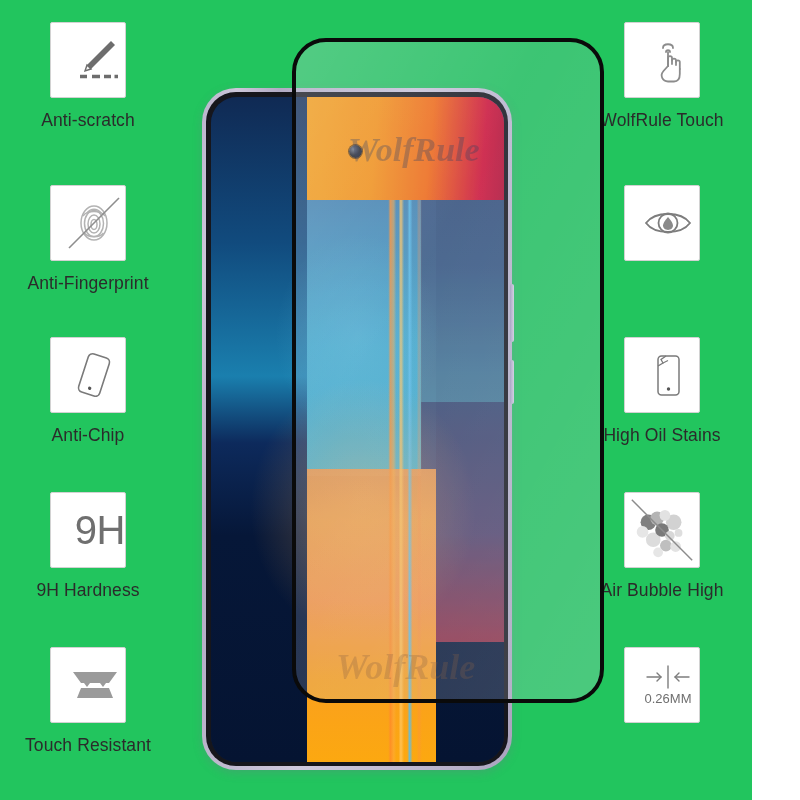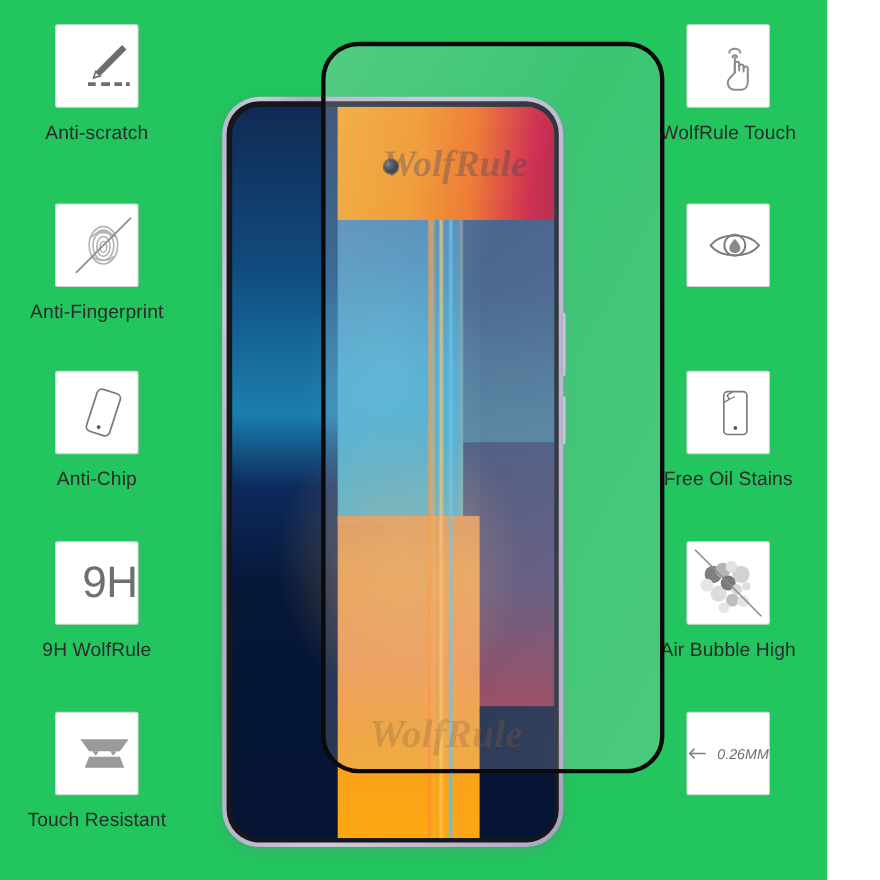--- a/index.html
+++ b/index.html
@@ -321,21 +321,21 @@
           </g>
         </svg>
       </div>
       <div class="feature-label">Anti-Chip</div>
     </div>
 
     <div class="feature" style="top:492px;">
       <div class="icon-box">
         <span style="font-size:40px;color:#6f6f6f;font-family:'Liberation Sans',sans-serif;letter-spacing:-0.5px;">9H</span>
       </div>
-      <div class="feature-label">9H WolfRule</div>
+      <div class="feature-label">9H Hardness</div>
     </div>
 
     <div class="feature" style="top:647px;">
       <div class="icon-box">
         <svg width="60" height="60" viewBox="0 0 60 60">
           <polygon points="16,28 44,28 52,17 8,17" fill="#9a9a9a"></polygon>
           <polygon points="12,43 48,43 44,33 16,33" fill="#9a9a9a"></polygon>
           <polygon points="19,28 25,28 22,32" fill="#9a9a9a"></polygon>
           <polygon points="35,28 41,28 38,32" fill="#9a9a9a"></polygon>
         </svg>
@@ -376,21 +376,21 @@
 
     <div class="feature" style="top:337px;">
       <div class="icon-box">
         <svg width="62" height="62" viewBox="0 0 62 62">
           <rect x="21" y="12" width="21" height="39" rx="3.5" fill="#ffffff" stroke="#7a7a7a" stroke-width="1.5"></rect>
           <path d="M21 22 L26 19 L24 15.5 L29 12" fill="none" stroke="#7a7a7a" stroke-width="1.3"></path>
           <path d="M26 19 L31 16.5" fill="none" stroke="#7a7a7a" stroke-width="1.1"></path>
           <circle cx="31.5" cy="45" r="1.7" fill="#555"></circle>
         </svg>
       </div>
-      <div class="feature-label">Free Oil Stains</div>
+      <div class="feature-label">High Oil Stains</div>
     </div>
 
     <div class="feature" style="top:492px;">
       <div class="icon-box">
         <svg width="76" height="76" viewBox="0 0 76 76">
           <g>
             <circle cx="24" cy="30" r="8" fill="#7f7f7f"></circle>
             <circle cx="33" cy="26" r="7" fill="#b4b4b4"></circle>
             <circle cx="50" cy="30" r="8" fill="#d2d2d2"></circle>
             <circle cx="41" cy="23" r="5.5" fill="#e2e2e2"></circle>
@@ -404,21 +404,21 @@
             <circle cx="34" cy="61" r="5" fill="#e6e6e6"></circle>
           </g>
           <line x1="7" y1="7" x2="69" y2="69" stroke="#8c8c8c" stroke-width="1.5"></line>
         </svg>
       </div>
       <div class="feature-label">Air Bubble High</div>
     </div>
 
     <div class="feature" style="top:647px;">
       <div class="icon-box">
-        <div style="display:flex;align-items:center;justify-content:center;gap:1px;font-style:italic;">
+        <div style="display:flex;flex-direction:column;align-items:center;justify-content:center;gap:1px;">
           <svg width="62" height="26" viewBox="0 0 62 26">
             <g stroke="#7d7d7d" stroke-width="1.4" fill="none" stroke-linecap="round" stroke-linejoin="round">
               <line x1="10" y1="13" x2="24" y2="13"></line>
               <polyline points="20,9 24,13 20,17"></polyline>
               <line x1="52" y1="13" x2="38" y2="13"></line>
               <polyline points="42,9 38,13 42,17"></polyline>
               <line x1="31" y1="2" x2="31" y2="24"></line>
             </g>
           </svg>
           <span style="font-size:13px;color:#6f6f6f;font-family:'Liberation Sans',sans-serif;">0.26MM</span>

